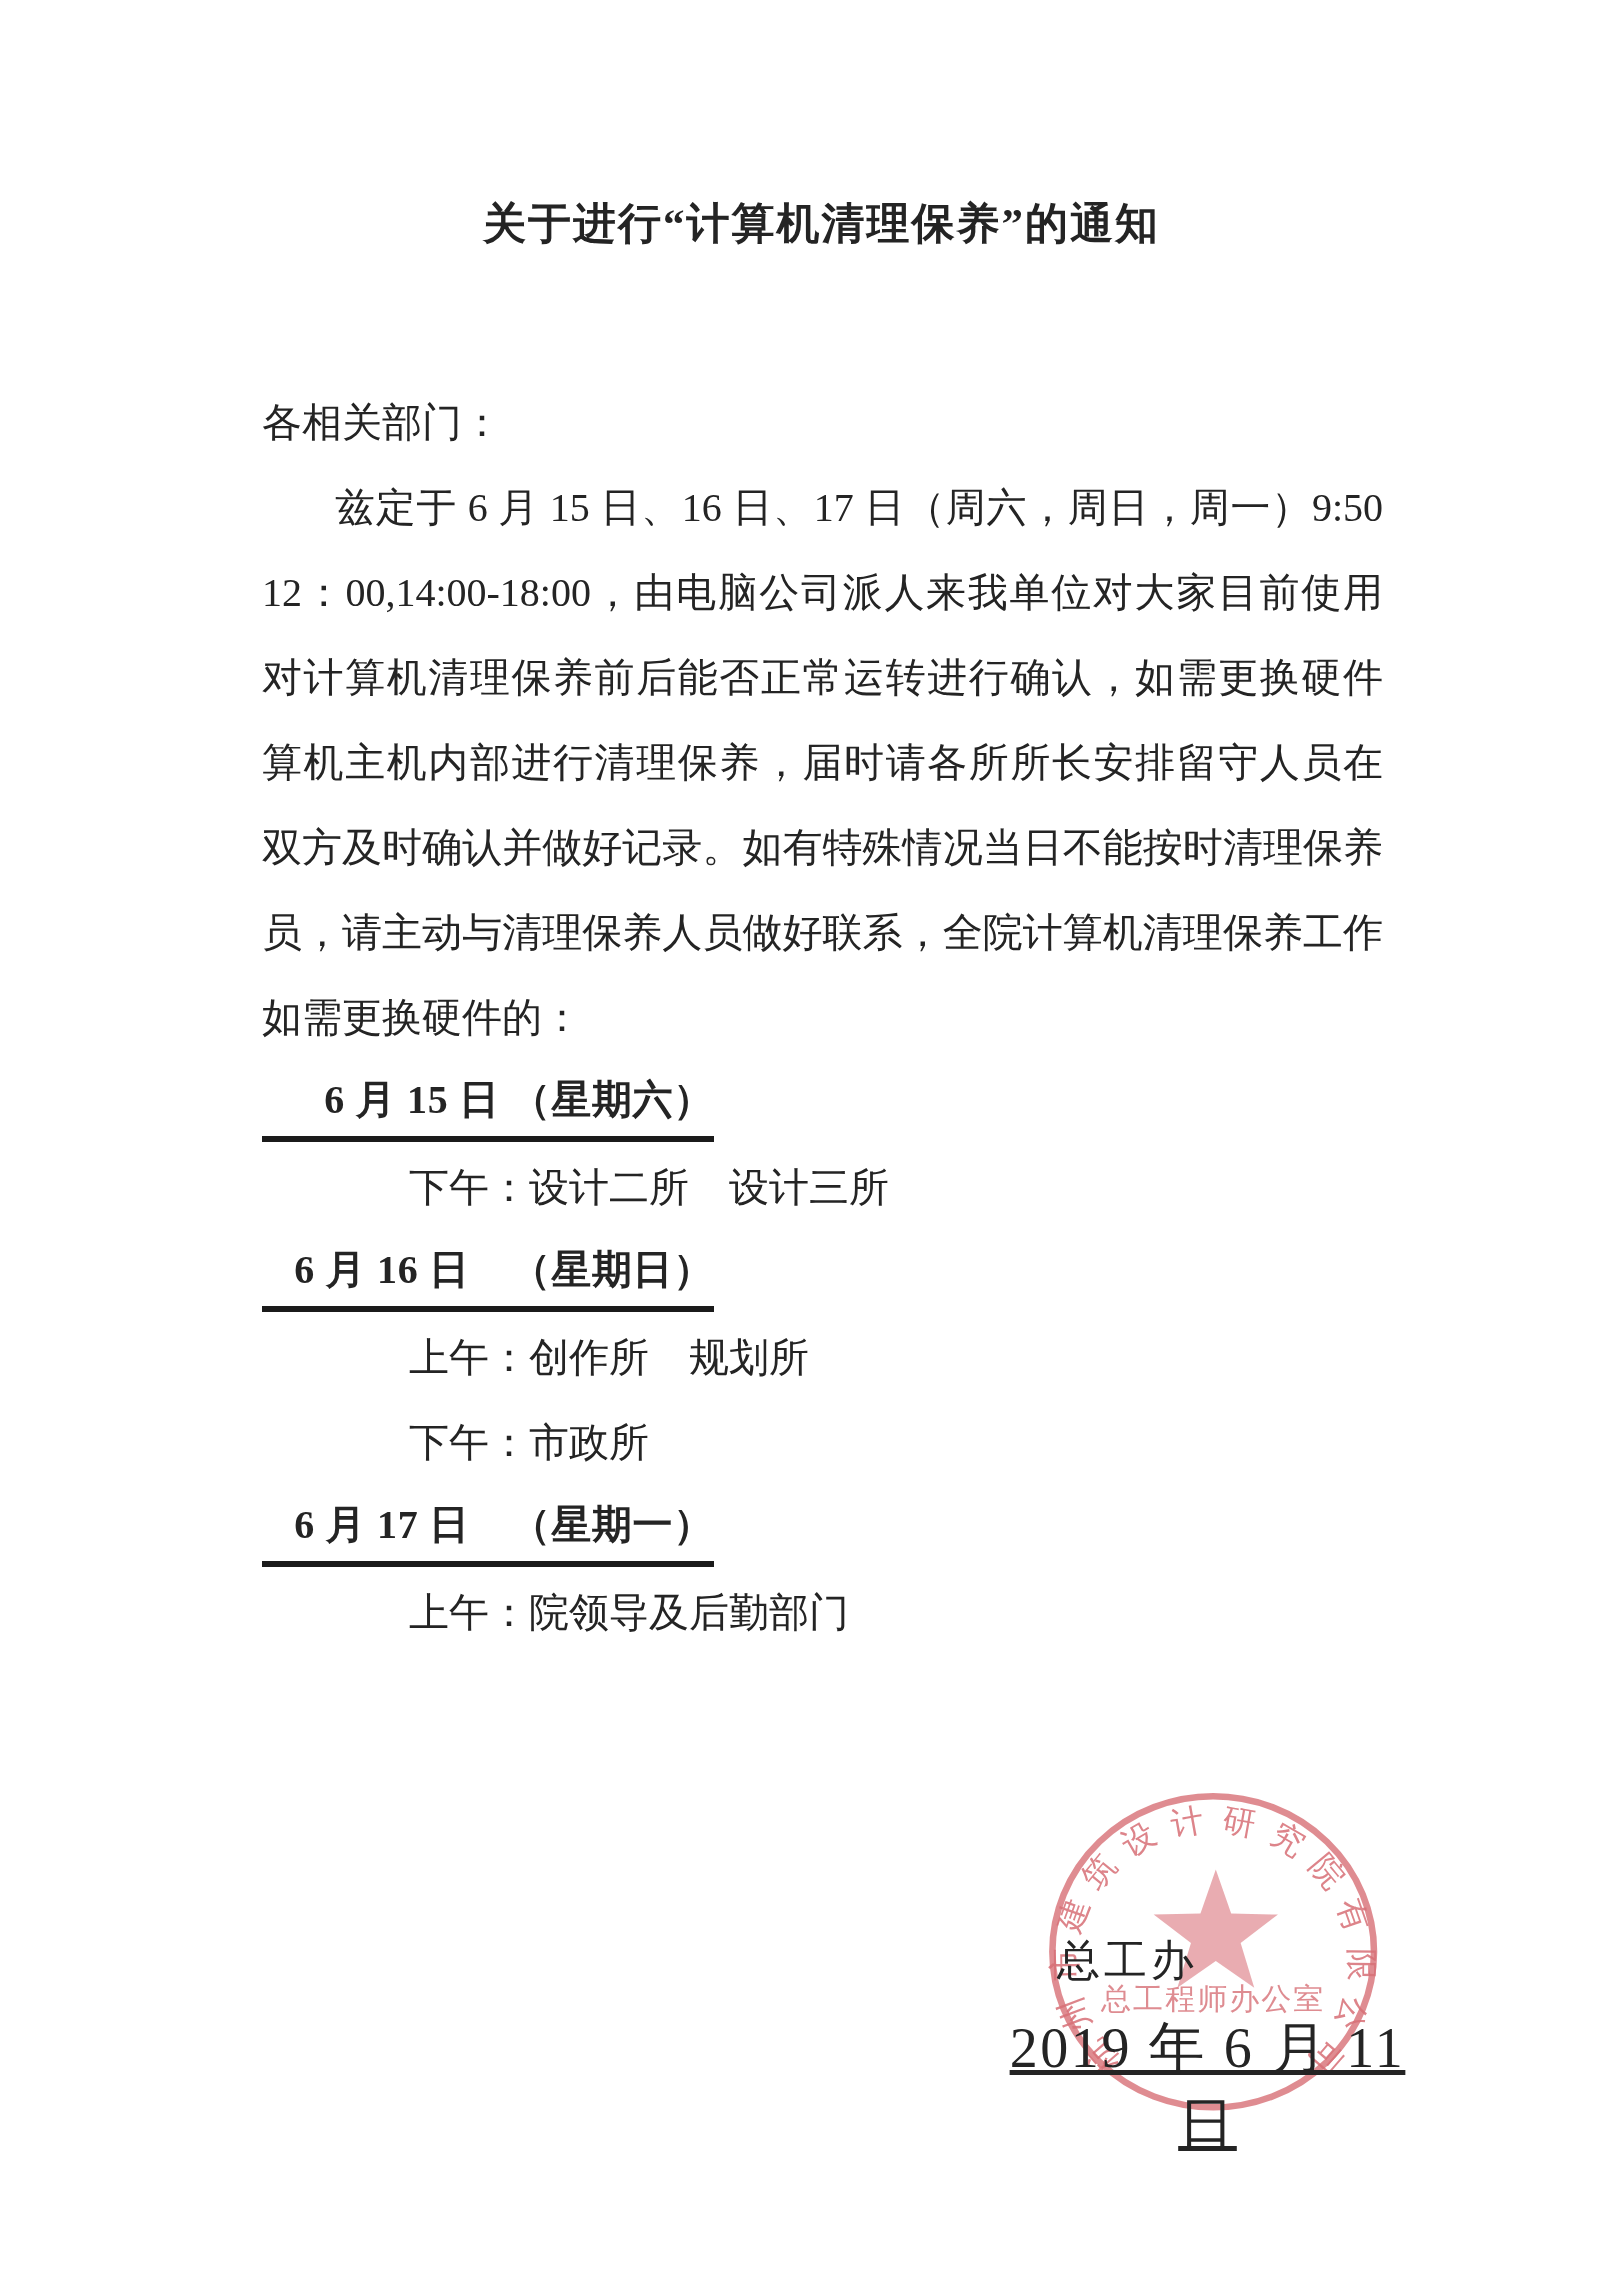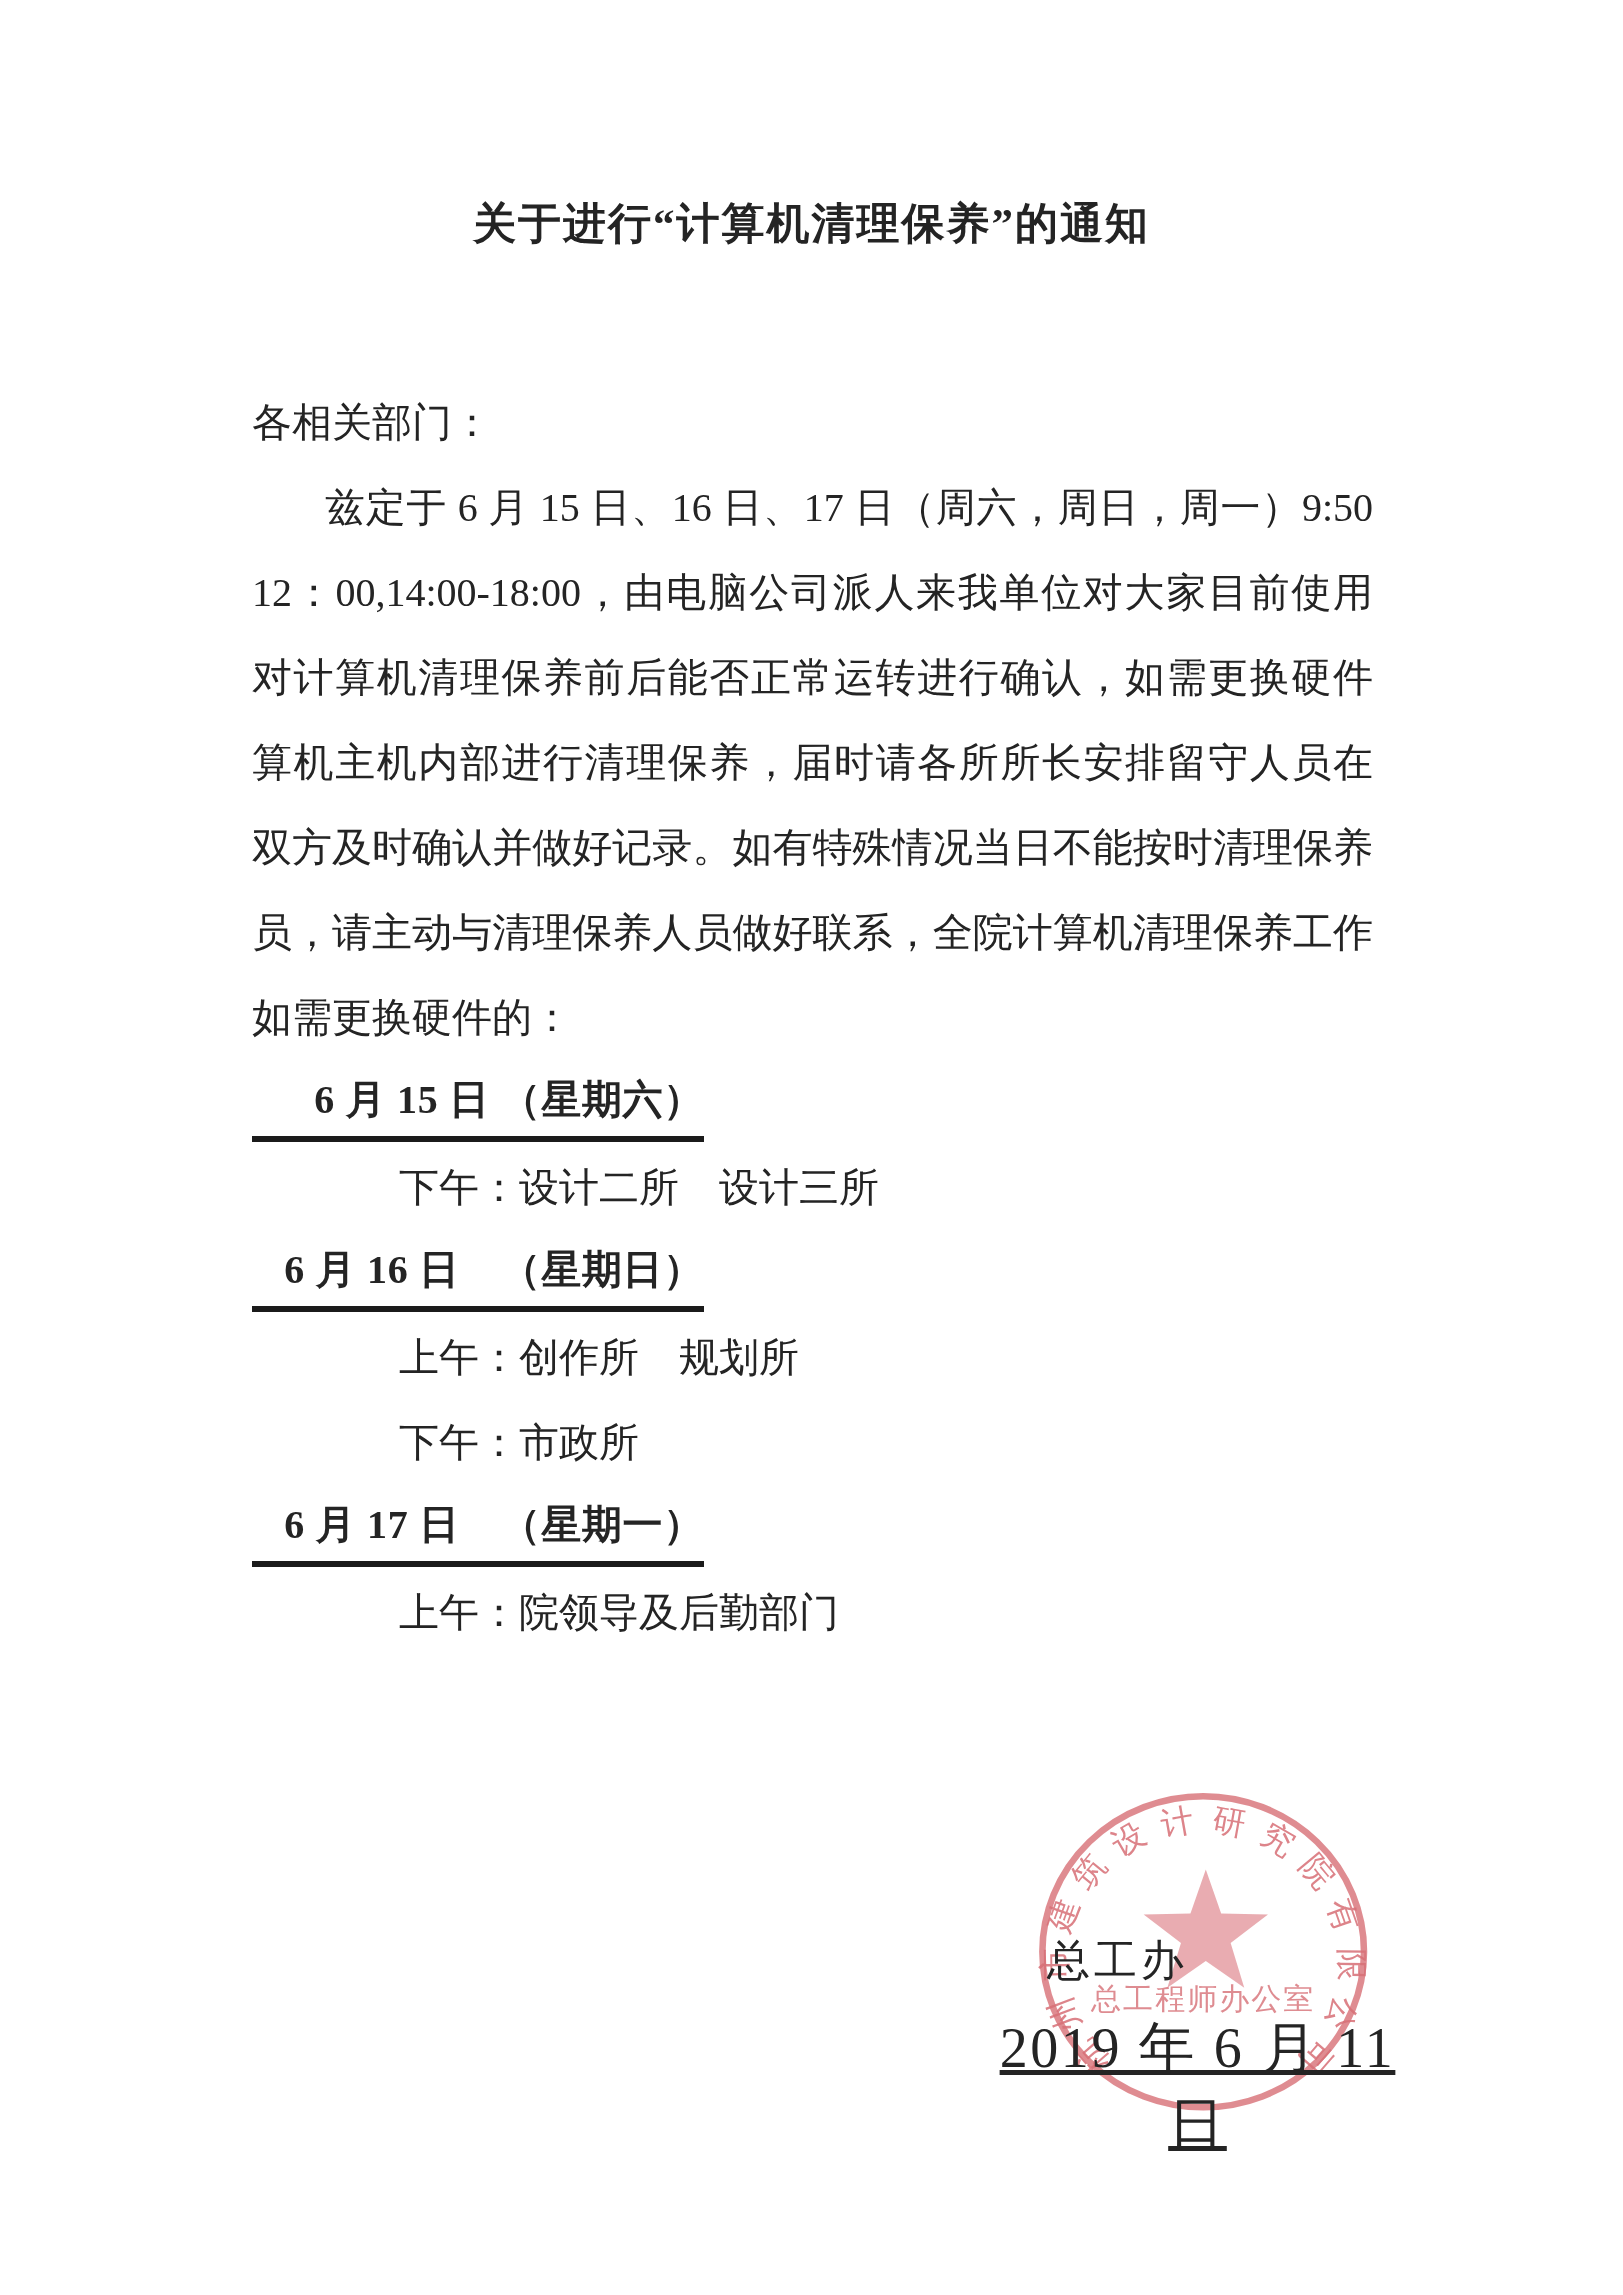--- a/index.html
+++ b/index.html
@@ -4,21 +4,21 @@
 <style>
   html,body { margin:0; padding:0; }
   body {
     width:1623px; height:2295px;
     background:#ffffff;
     font-family:"Liberation Serif","DejaVu Serif",serif;
     color:#242424;
     position:relative;
     overflow:hidden;
   }
-  .page { position:absolute; inset:0; background:#ffffff; }
+  .page { position:absolute; inset:0; background:#ffffff;margin-left:10px; }
 
   .title {
     position:absolute; top:195px; left:0; width:1623px;
     text-align:center;
     font-size:43px; font-weight:bold; letter-spacing:2px;
     z-index:2;
   }
 
   .doc {
     position:absolute; left:252px; top:380px; width:1121px;

